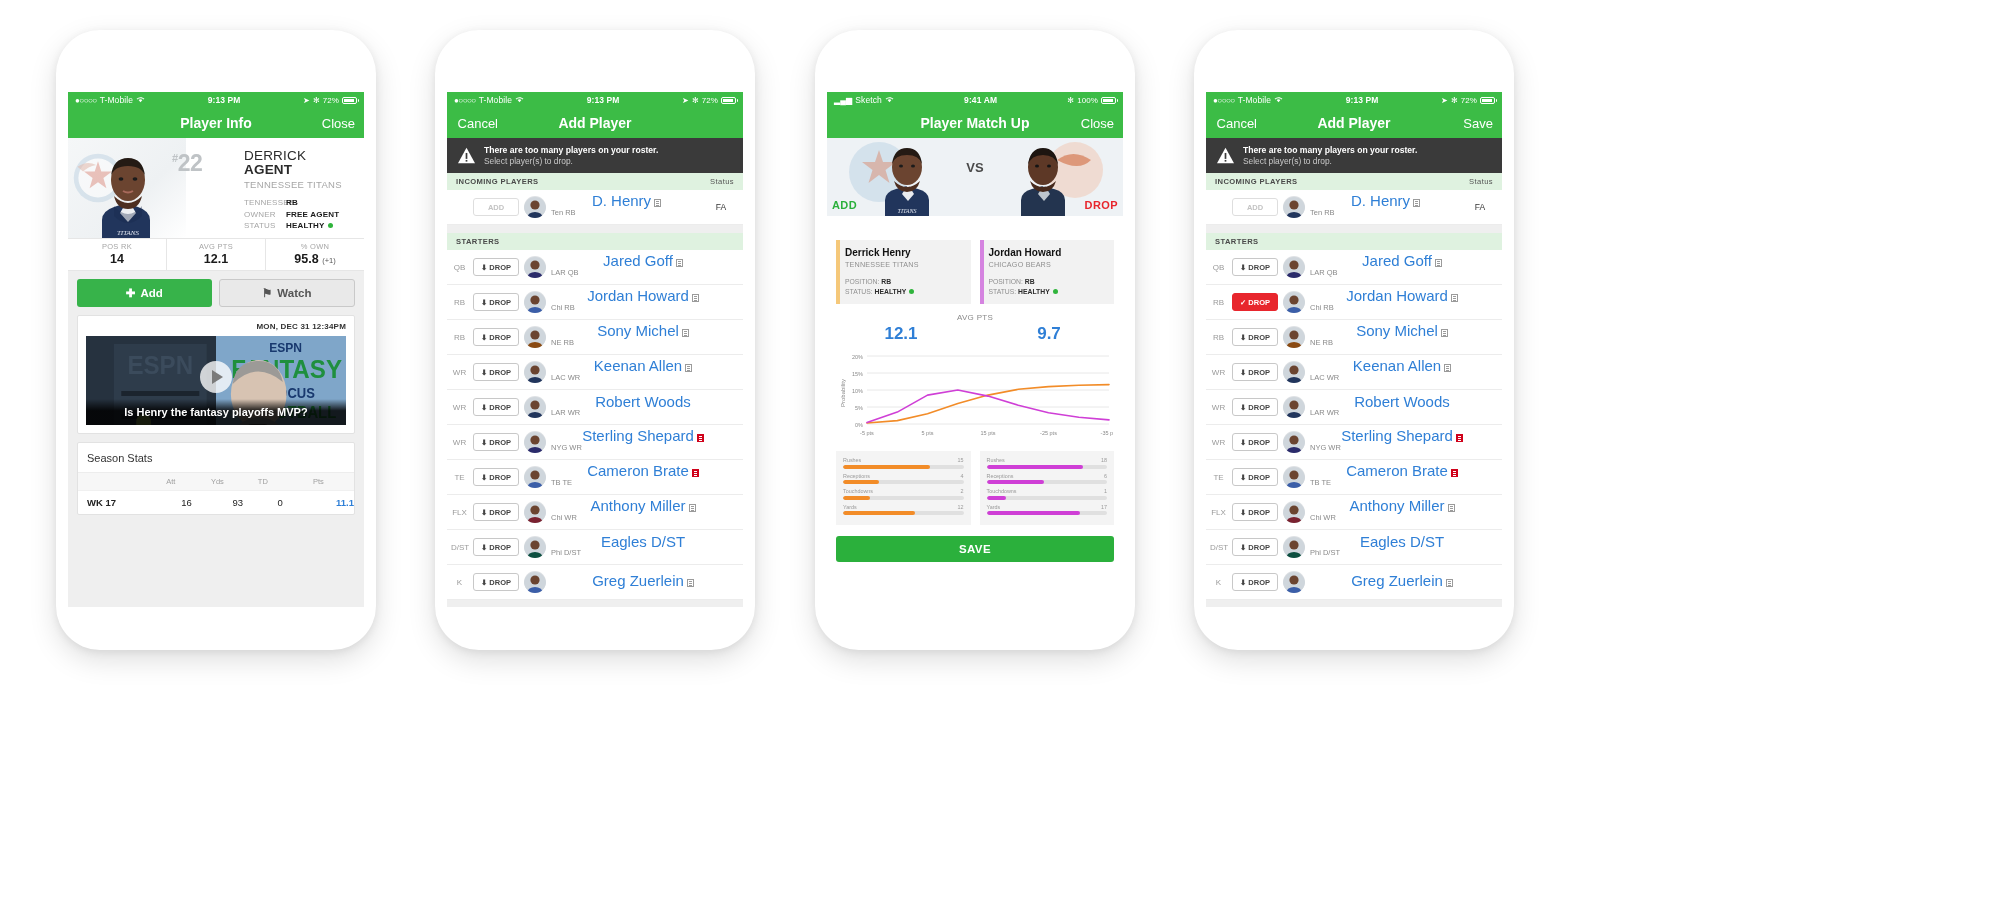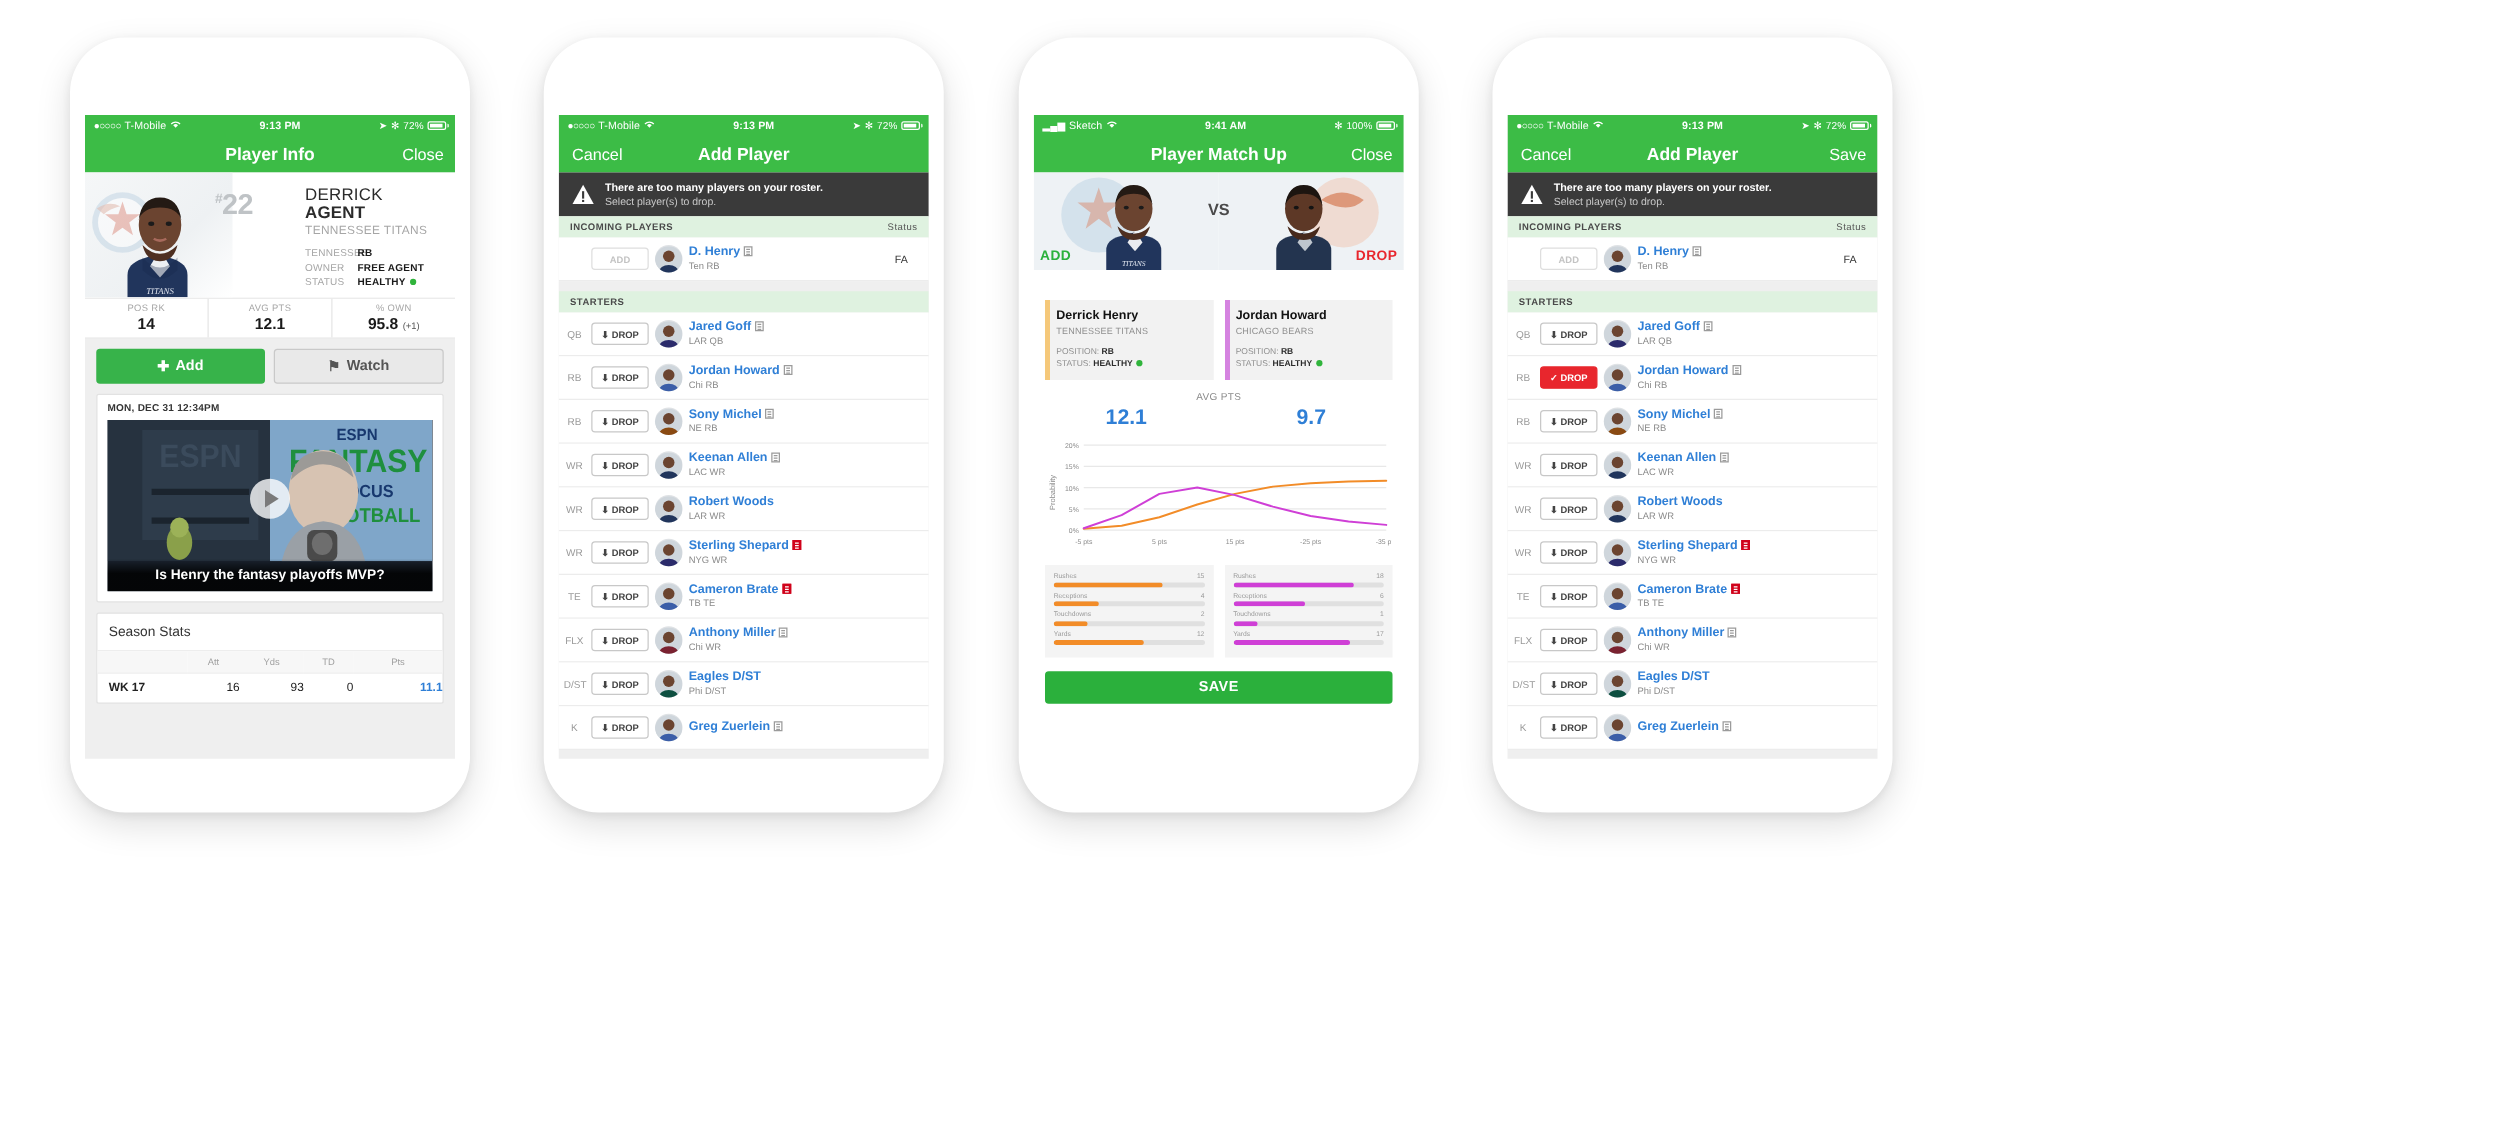--- a/index.html
+++ b/index.html
@@ -116,22 +116,22 @@
   .btnrow { display:flex; gap: 7px; padding: 8px 9px; background:#efefef;}
   .btn {
     flex:1; height: 28px; border-radius: 3px; display:flex;
     align-items:center; justify-content:center; font-size:11.5px; font-weight:bold;
     gap:5px;
   }
   .btn-add { background:#37b34a; color:#fff; }
   .btn-watch { background:#e9e9e9; color:#555; border:1px solid #c9c9c9;}
 
   .card { background:#fff; margin:0 9px 8px 9px; border:1px solid #e2e2e2; border-radius:2px;}
-  .card-ts { font-size: 8px; color:#333; padding:6px 8px 5px 8px; font-weight:600; letter-spacing:.2px;}
-  .video { position:relative; height:137px; margin:0 8px 8px 8px; overflow:hidden; background:#1b2430;}
+  .card-ts { font-size: 8px; color:#333; padding:6px 8px 5px 8px; font-weight:600; letter-spacing:.2px;text-align:right;}
+  .video { position:relative; height:89px; margin:0 8px 8px 8px; overflow:hidden; background:#1b2430;}
   .video-caption {
     position:absolute; left:0; right:0; bottom:0; padding:7px 8px;
     background: linear-gradient(transparent, rgba(0,0,0,.85) 45%);
     color:#fff; font-size:11px; font-weight:bold; text-align:center;
   }
   .playbtn {
     position:absolute; left:50%; top:46%; transform:translate(-50%,-50%);
     width:32px;height:32px;border-radius:50%;background:rgba(255,255,255,.78);
     display:flex;align-items:center;justify-content:center;
   }
@@ -170,21 +170,21 @@
   .actbtn {
     width:46px;height:18px;border:1px solid #c8c8c8;border-radius:3px;background:#fff;
     font-size:7.5px;color:#444;display:flex;align-items:center;justify-content:center;
     gap:2px;flex:none;font-weight:600;
   }
   .actbtn.disabled{ color:#c3c3c3; border-color:#dedede;}
   .actbtn.dropsel{ background:#e8262d; border-color:#e8262d; color:#fff;}
   .avatar { width:22px;height:22px;border-radius:50%;overflow:hidden;background:#dfe2e5;flex:none;position:relative;}
   .avatar svg{ position:absolute; left:0; top:1px;}
   .pinfo { flex:1; line-height:10px; }
-  .pn { font-size:10px; color:#2f7fd6; font-weight:bold; }
+  .pn { font-size:15px; color:#2f7fd6; font-weight:normal;text-align:center; }
   .ps { font-size:7.5px; color:#8a8a8a; margin-top:1px;}
   .status { font-size:8.5px;color:#333;width:28px;text-align:center;flex:none;}
   .newsicon{ display:inline-block;width:7px;height:8px;border:1px solid #9b9b9b;vertical-align:middle;margin-left:3px;position:relative;background:#fff;}
   .newsicon::before{content:"";position:absolute;left:1px;top:1px;right:1px;height:1px;background:#9b9b9b;box-shadow:0 2px 0 #9b9b9b,0 4px 0 #9b9b9b;}
   .newsicon.red{ border-color:#d0021b; background:#d0021b;}
   .newsicon.red::before{ background:#fff; box-shadow:0 2px 0 #fff,0 4px 0 #fff;}
 
   
   .matchup-hero {
     position:relative; height:78px; background:linear-gradient(90deg,#eef2f5,#f7f9fa 50%,#eef2f5);

